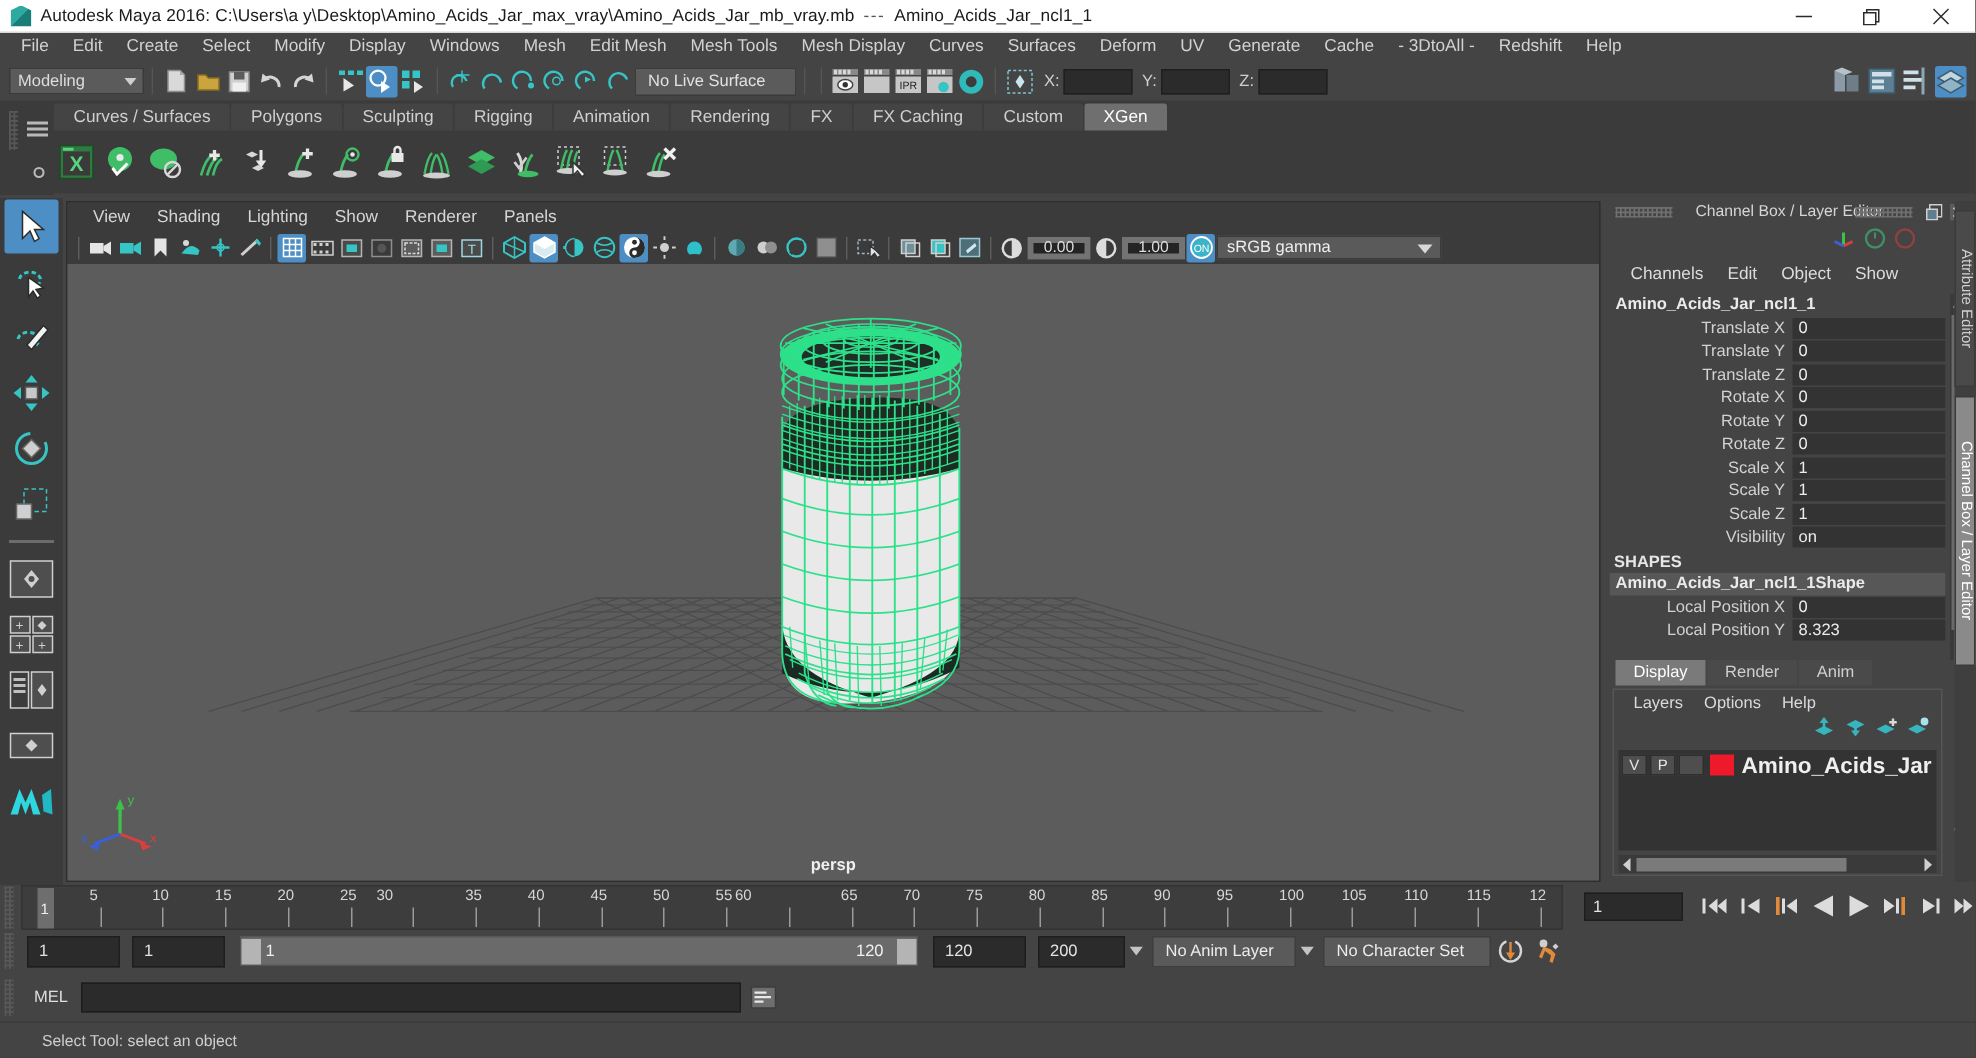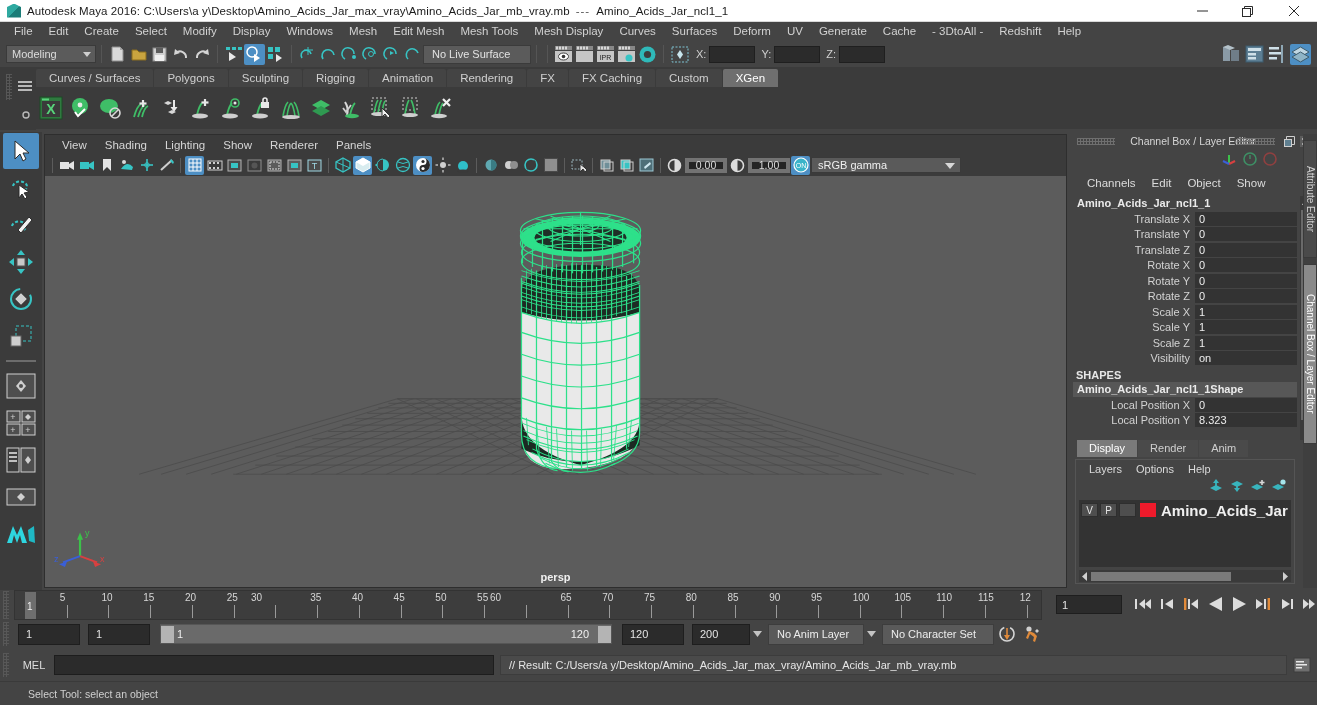--- a/index.html
+++ b/index.html
@@ -1410,21 +1410,20 @@
           <path d="M13 4 l2 2 l-2 2 l-2 -2z" fill="#cfcfcf"></path>
           <path d="M10 8 l3 3 l-2 6 l-2 -1 l1 -4 l-4 -3 l-2 5 l-2 -1 l3 -7z" fill="#e08a3a"></path>
         </svg>
     </div>
   </div>
 
   <div class="leftdots" style="bottom:28px; height:24px;"></div>
   <div class="cmdline">
     <div class="mel-lbl">MEL</div>
     <div class="mel-input"></div>
-    <div class="mel-result">// Result: C:/Users/a y/Desktop/Amino_Acids_Jar_max_vray/Amino_Acids_Jar_mb_vray.mb</div>
     <div class="mel-btn">
       <svg width="18" height="16">
           <rect x="1" y="1" width="16" height="14" fill="#6e6e6e" stroke="#3c3c3c"></rect>
           <rect x="3" y="4" width="8" height="1.5" fill="#e8e8e8"></rect>
           <rect x="3" y="7" width="11" height="1.5" fill="#e8e8e8"></rect>
           <rect x="3" y="10" width="6" height="1.5" fill="#e8e8e8"></rect>
         </svg>
     </div>
   </div>
 

